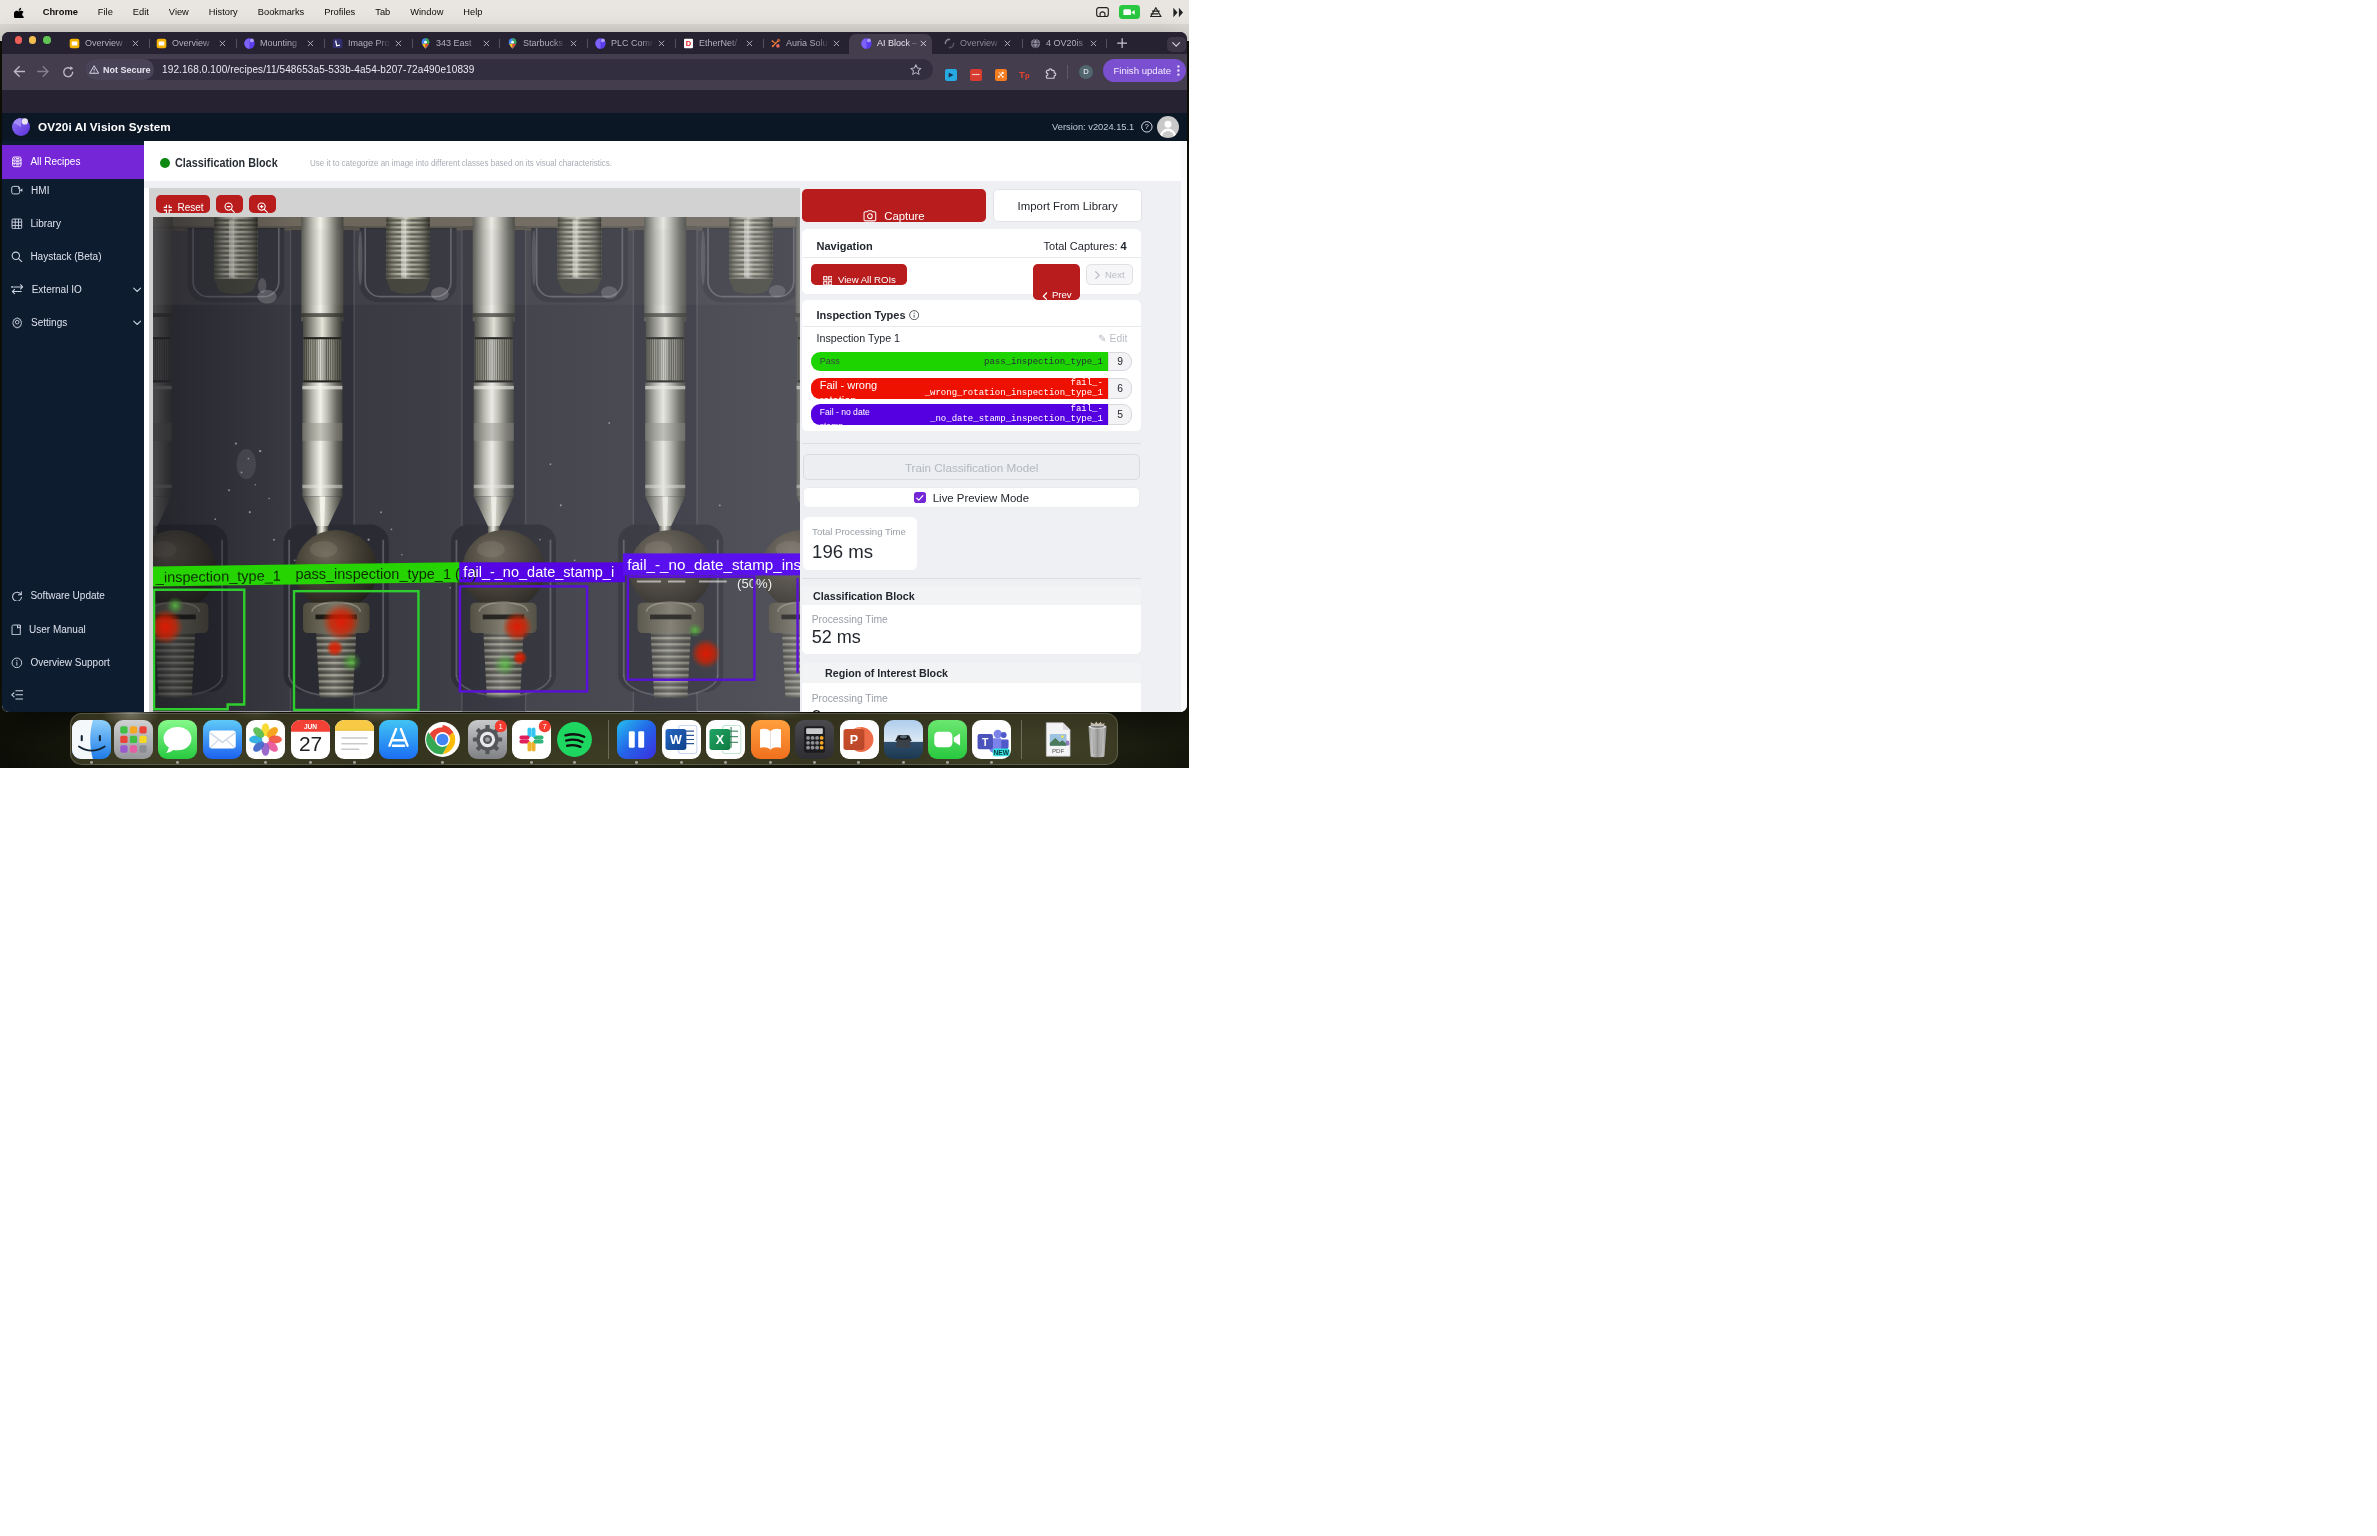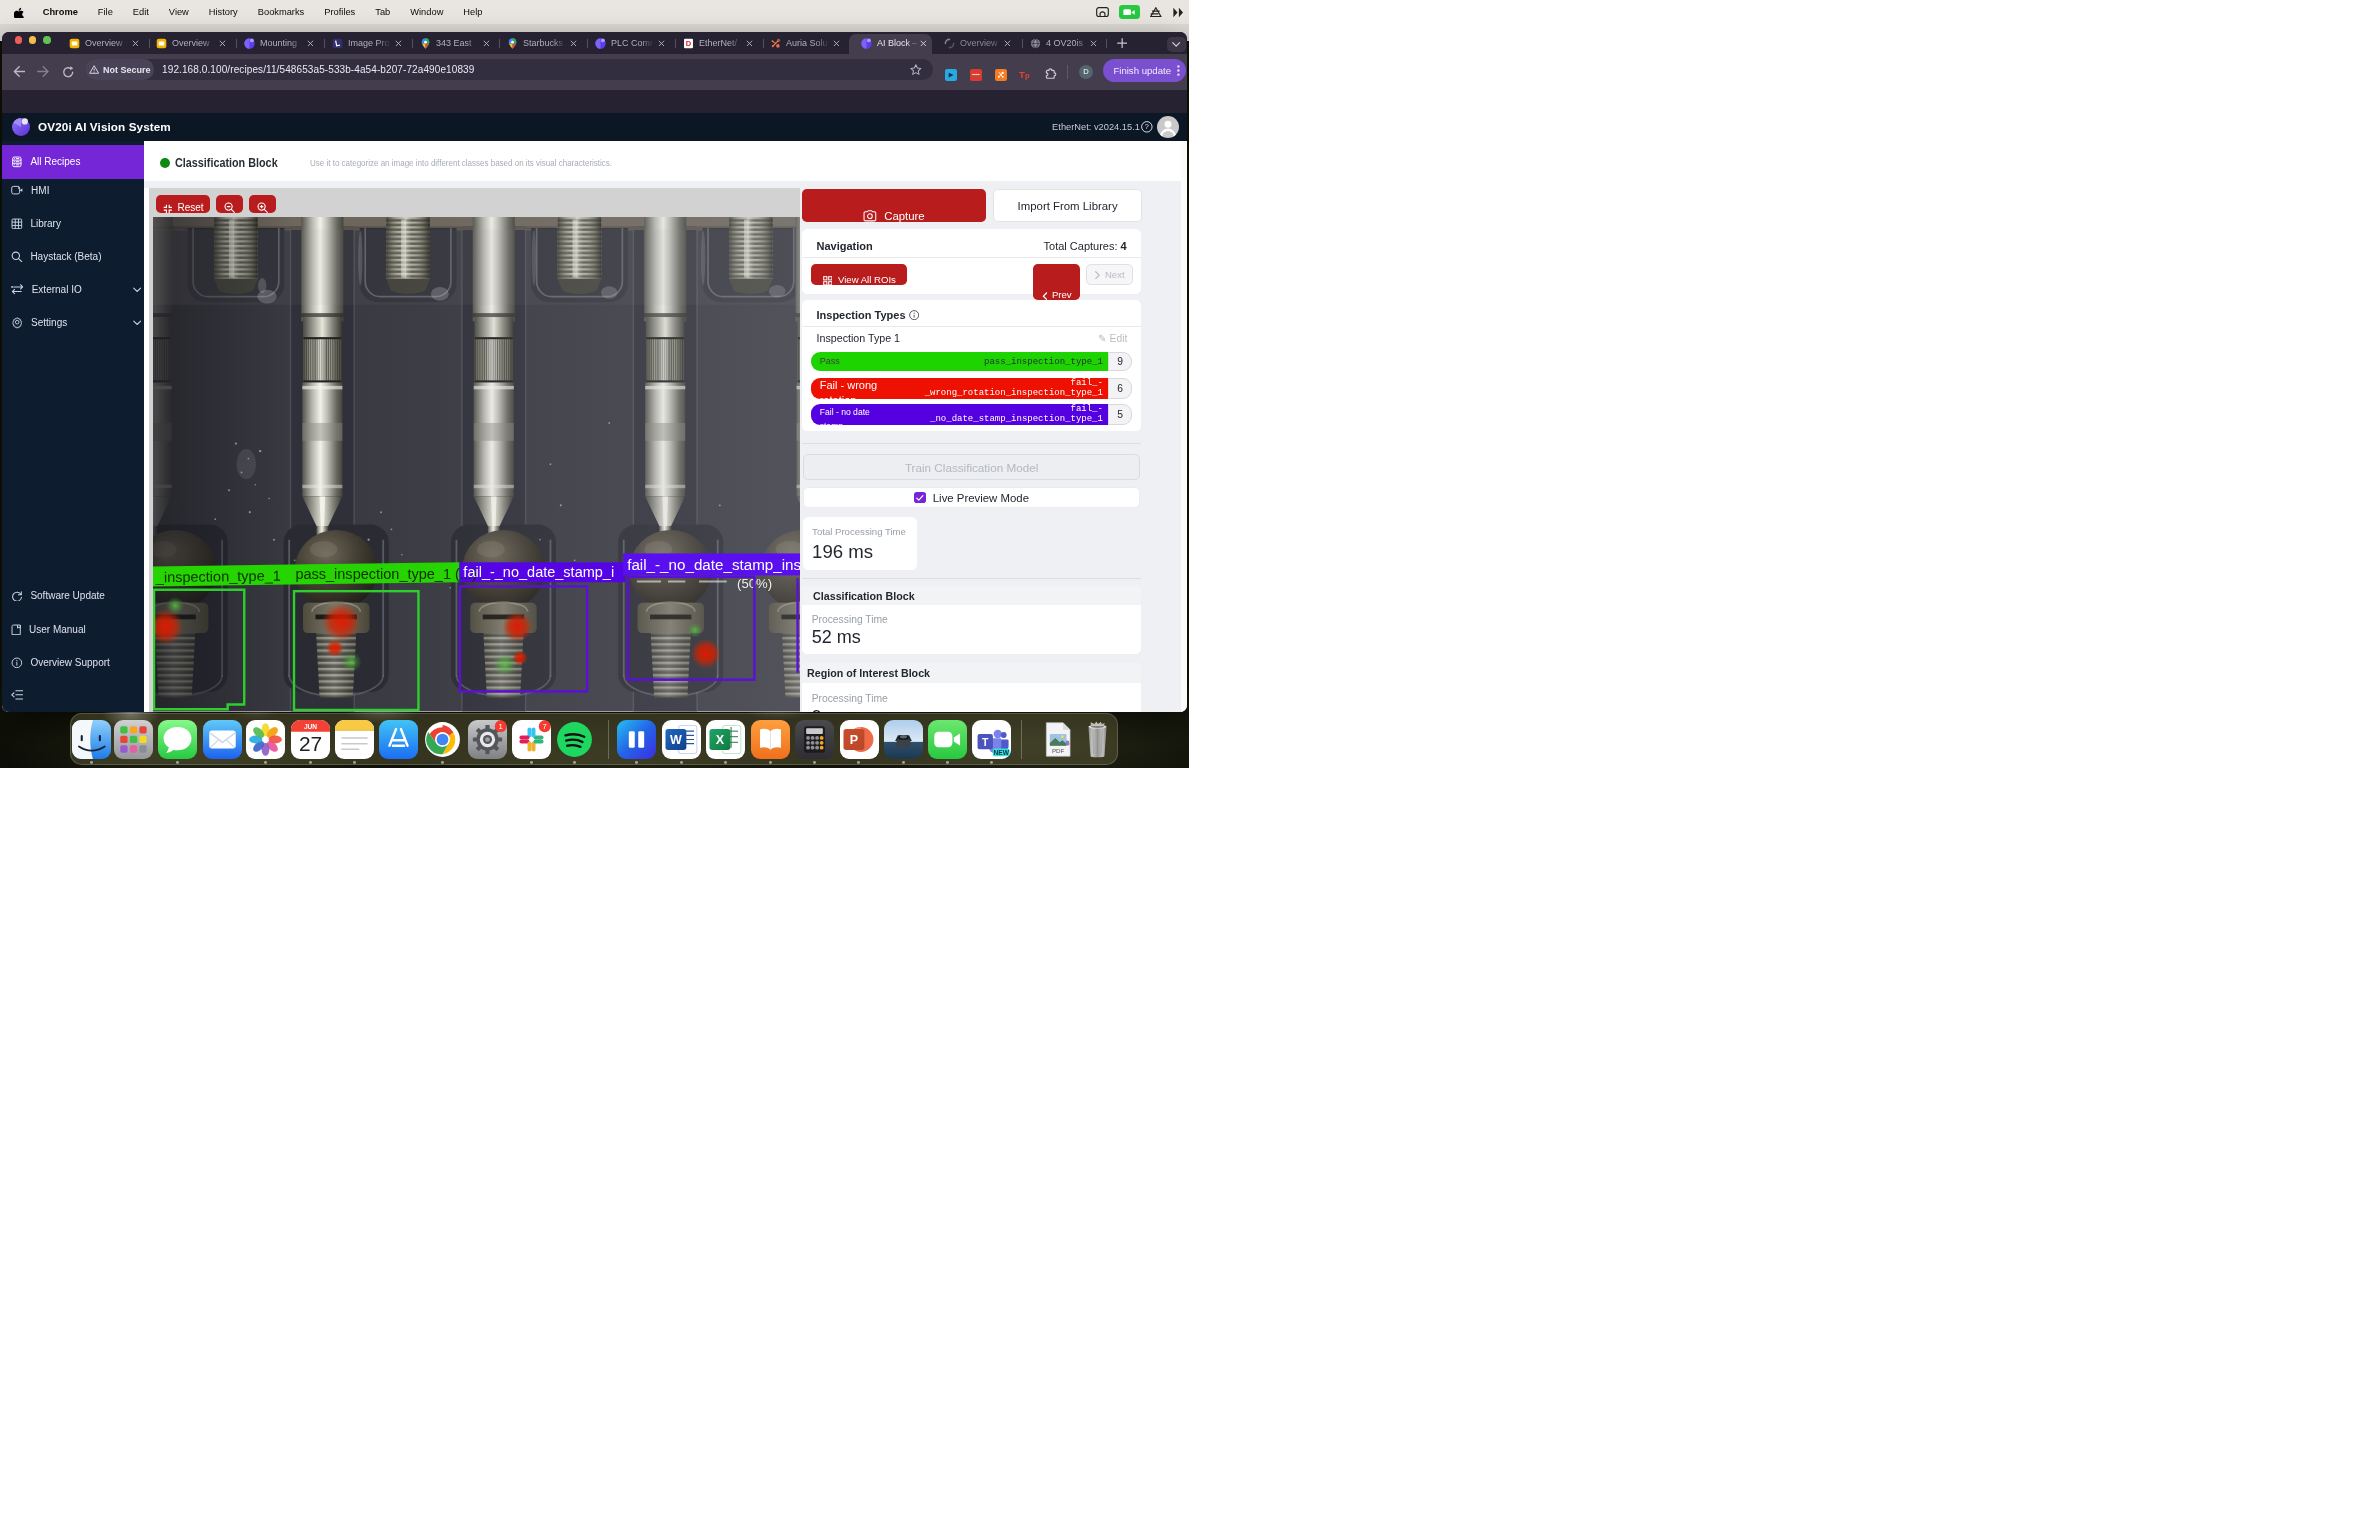--- a/index.html
+++ b/index.html
@@ -362,21 +362,21 @@
               <linearGradient id="ovg" x1="0" y1="0" x2="1" y2="1">
                 <stop offset="0" stop-color="#8d74f7"></stop>
                 <stop offset="1" stop-color="#5b2fd8"></stop>
               </linearGradient>
             </defs>
           <circle cx="13" cy="13" r="13" fill="url(#ovg)"></circle>
           <path d="M13 0 A13 13 0 0 0 2 7 L13 13 Z" fill="#a18bf9"></path>
           <circle cx="18.5" cy="5" r="4.5" fill="#e9e4f2"></circle>
         </svg>
         <span style="position:absolute;left:36px;top:6.9px;font-size:11.7px;font-weight:bold;letter-spacing:0.1px">OV20i AI Vision System</span>
-        <span style="position:absolute;left:1050px;top:9px;font-size:9.3px;color:#c3cbd7">EtherNet: v2024.15.1</span>
+        <span style="position:absolute;left:1050px;top:9px;font-size:9.3px;color:#c3cbd7">Version: v2024.15.1</span>
         <svg width="11.7" height="11.7" viewBox="0 0 17 17" style="position:absolute;left:1139px;top:8.3px">
             <circle cx="8.5" cy="8.5" r="7.6" fill="none" stroke="#dfe5ee" stroke-width="1.4"></circle>
             <text x="8.5" y="12" font-size="10.5" fill="#dfe5ee" text-anchor="middle" font-family="Liberation Sans">?</text>
           </svg>
         <div style="position:absolute;left:1155px;top:3.1px;width:22px;height:22px;border-radius:50%;background:#c9c9c9;overflow:hidden">
           <svg width="22" height="22" viewBox="0 0 32 32">
               <circle cx="16" cy="12" r="5" fill="#fff"></circle>
               <path d="M6 30 A10 10 0 0 1 26 30" fill="none" stroke="#fff" stroke-width="3.4"></path>
             </svg>
         </div>
@@ -771,21 +771,21 @@
         <div style="position:absolute;left:800px;top:465px;width:339px;height:0.7px;background:#dcdee2"></div>
         <div class="card" style="left:800px;top:473px;width:339px;height:68px;overflow:hidden">
           <div style="position:absolute;left:0;top:0;width:100%;height:19px;background:#f2f3f5;display:flex;align-items:center">
               <span style="margin-left:11px;font-size:10.7px;font-weight:bold;color:#23272e">Classification Block</span>
             </div>
           <span style="position:absolute;left:9.6px;top:27.5px;font-size:10.3px;color:#9aa0a8">Processing Time</span>
           <span style="position:absolute;left:9.6px;top:41px;font-size:18px;color:#23272e">52 ms</span>
         </div>
         <div class="card" style="left:800px;top:550px;width:339px;height:50px;overflow:hidden;border-radius:5.5px 5.5px 0 0">
           <div style="position:absolute;left:0;top:0;width:100%;height:20px;background:#f2f3f5;display:flex;align-items:center">
-              <span style="margin-left:5px;font-size:10.7px;font-weight:bold;color:#23272e">Region of Interest Block</span>
+              <span style="margin-left:23px;font-size:10.7px;font-weight:bold;color:#23272e">Region of Interest Block</span>
             </div>
           <span style="position:absolute;left:9.6px;top:30px;font-size:10.3px;color:#9aa0a8">Processing Time</span>
           <span style="position:absolute;left:9.6px;top:44px;font-size:18px;color:#23272e">9 ms</span>
         </div>
         <div style="position:absolute;left:1179px;top:28px;width:5.5px;height:571px;background:#fbfbfc"></div>
       </div>
     </div>
   </div>
   <div id="dock"></div>
   <div id="dockicons">

